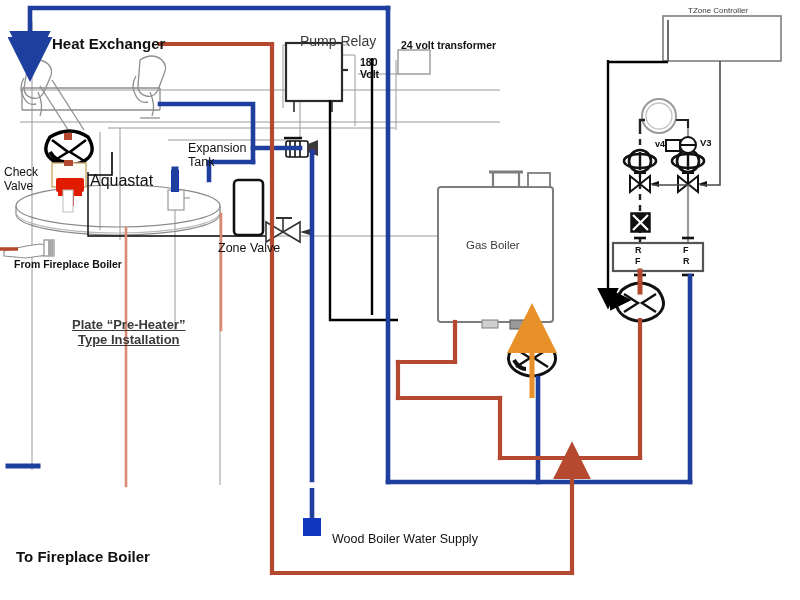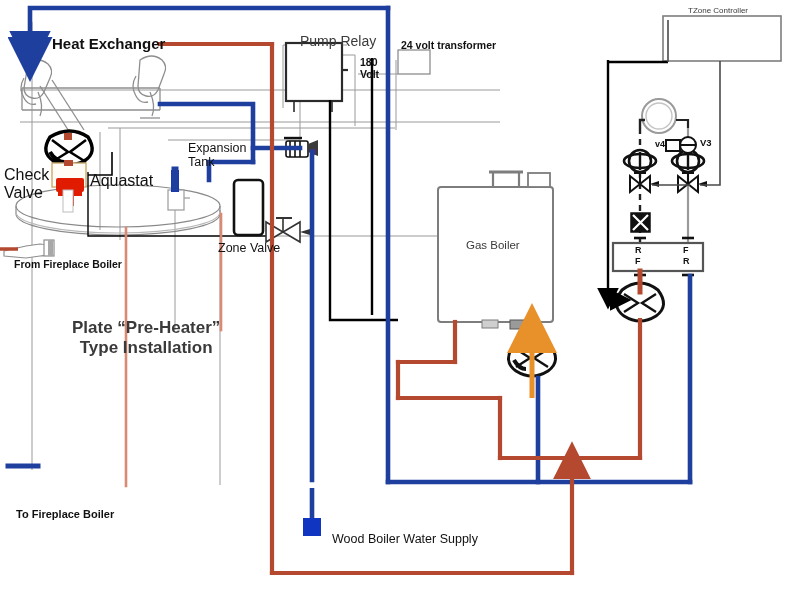--- a/index.html
+++ b/index.html
@@ -295,35 +295,35 @@
   </g>
 
   <path d="M30,48 L30,62" stroke="#1f3f9e" stroke-width="5" fill="none" marker-end="url(#arrBlue)"></path>
 
   <rect x="303" y="518" width="18" height="18" fill="#1035c0"></rect>
   <path d="M312,488 L312,518" stroke="#1f3f9e" stroke-width="4.6" fill="none"></path>
 </svg>
 
 <div class="lbl bold" style="left:52px;top:35px;font-size:15px;">Heat Exchanger</div>
 
-<div class="lbl" style="left:4px;top:166px;font-size:16px;">Check
+<div class="lbl" style="left:4px;top:166px;font-size:12px;">Check
 Valve</div>
 
 <div class="lbl" style="left:90px;top:172px;font-size:16px;">Aquastat</div>
 
 <div class="lbl" style="left:188px;top:141px;font-size:12.5px;">Expansion
 Tank</div>
 
 <div class="lbl" style="left:218px;top:241px;font-size:12.5px;">Zone Valve</div>
 
 <div class="lbl bold" style="left:14px;top:258px;font-size:10.5px;">From Fireplace Boiler</div>
 
-<div class="lbl bold" style="left:16px;top:508px;font-size:11px;">To Fireplace Boiler</div>
-
-<div class="lbl bold grey" style="left:72px;top:318px;font-size:17px;text-align:center;">Plate “Pre-Heater”
+<div class="lbl bold" style="left:16px;top:548px;font-size:15px;">To Fireplace Boiler</div>
+
+<div class="lbl bold grey" style="left:72px;top:318px;font-size:13px;text-align:center;text-decoration:underline;">Plate “Pre-Heater”
 Type Installation</div>
 
 <div class="lbl grey" style="left:300px;top:33px;font-size:14px;">Pump Relay</div>
 
 <div class="lbl bold" style="left:360px;top:56px;font-size:10.5px;">180
 Volt</div>
 
 <div class="lbl bold" style="left:401px;top:39px;font-size:10.5px;">24 volt transformer</div>
 
 <div class="lbl grey" style="left:466px;top:239px;font-size:11.5px;">Gas Boiler</div>

